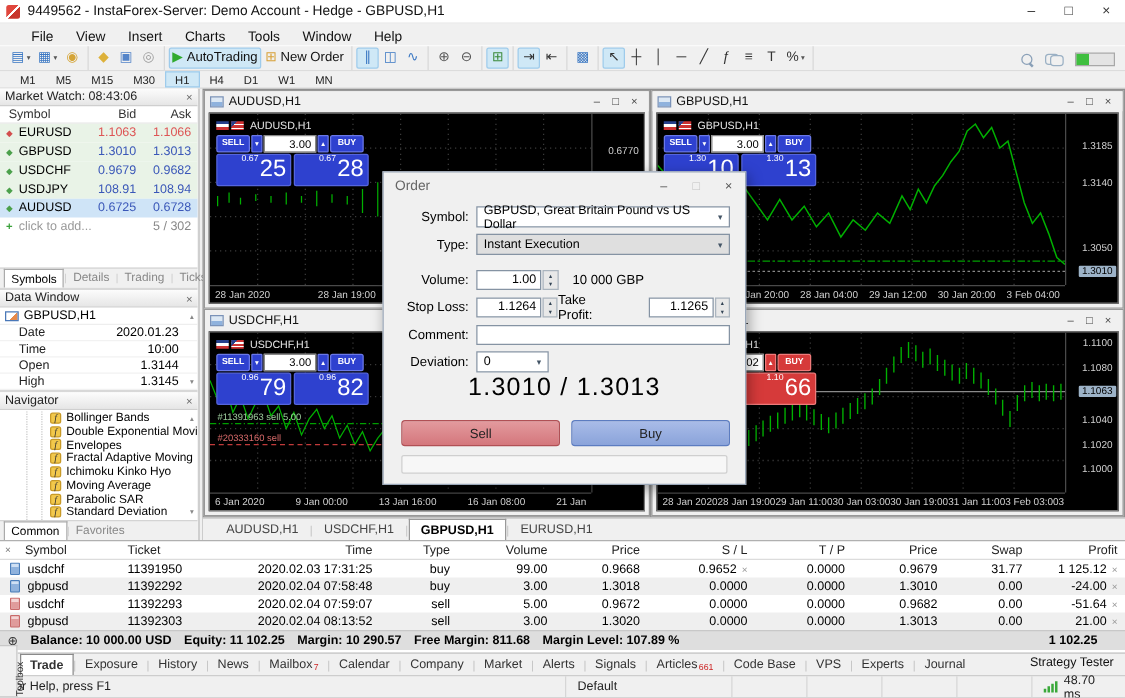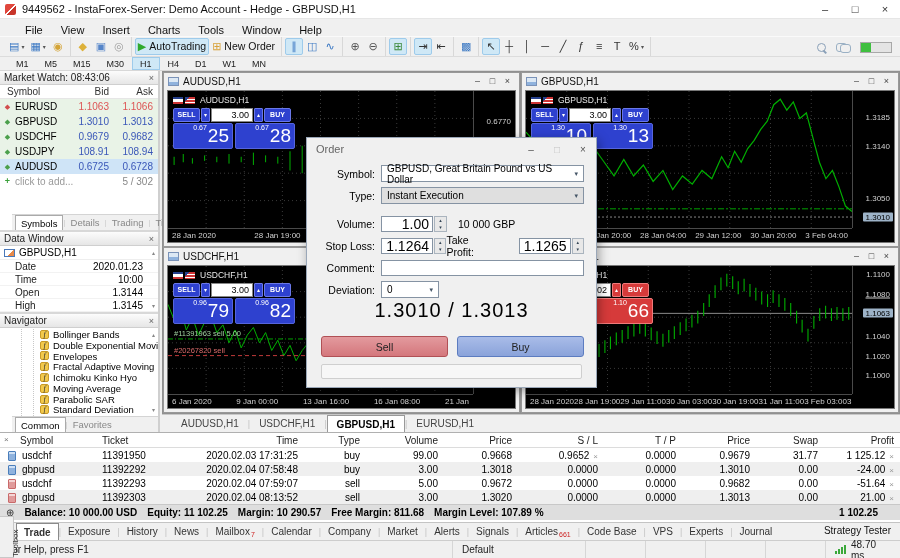--- a/index.html
+++ b/index.html
@@ -48,21 +48,21 @@
   .mwrow.sel{background:#cfe4f7}
   .mw-ic{width:15px;text-align:center;font-size:7px}
   .mw-ic.up{color:#4ba04b}.mw-ic.down{color:#d24d4d}
   .mw-sym{flex:1;color:#000}
   .mw-bid{width:50px;text-align:right;padding-right:3px}
   .mw-ask{width:46px;text-align:right;padding-right:5px}
   .val-blue{color:#3a57b8}.val-red{color:#dd5555}
   .mw-add{display:flex;height:14px;align-items:center;font-size:10px;color:#999}
   .mw-plus{width:15px;text-align:center;color:#3aa13a;font-weight:bold;font-size:9px}
   .mw-count{margin-left:auto;padding-right:5px;color:#888}
-  .ptabs{position:absolute;left:12px;right:0;bottom:0;height:16px;display:flex;align-items:center;background:#f0f0f0;border-top:1px solid #d4d4d4;font-size:9.5px;padding-left:3px}
+  .ptabs{position:absolute;left:0;right:0;bottom:0;height:16px;display:flex;align-items:center;background:#f0f0f0;border-top:1px solid #d4d4d4;font-size:9.5px;padding-left:3px}
   .ptab{padding:0 5px;color:#888;height:15px;display:flex;align-items:center}
   .ptab.act{background:#fff;border:1px solid #aaa;border-bottom:none;color:#000}
   .tsep{color:#ccc;font-size:8px}
   #dw{height:82px}
   .dw-sym{display:flex;align-items:center;height:14px;font-size:10px;padding-left:4px;border-bottom:1px solid #eee;position:relative}
   .dw-ic{width:11px;height:8px;border:1px solid #4a78b8;background:linear-gradient(135deg,#fff 55%,#e88a4a 55%);margin-right:4px}
   .dw-scroll{position:absolute;right:3px;font-size:6px;color:#888}
   .dwrow{display:flex;height:13px;align-items:center;font-size:10px;border-bottom:1px solid #f2f2f2}
   .dwl{padding-left:15px;color:#222}
   .dwv{margin-left:auto;padding-right:15px}
@@ -117,21 +117,21 @@
   .dlg-ctrls{margin-left:auto;display:flex;height:100%}
   .dlg-c{width:26px;display:flex;align-items:center;justify-content:center;font-size:10px;color:#555}
   .dlg-c.dis{color:#c4c4c4}
   .dlg-row{position:absolute;left:4px;right:12px;height:17px;display:flex;align-items:center}
   #r-symbol{top:27px}#r-type{top:49px}#r-volume{top:77px}#r-sl{top:99px}#r-comment{top:121px}#r-deviation{top:143px}
   .dlg-label{width:70px;text-align:right;padding-right:6px;font-size:10.5px;flex:none}
   .combo{flex:1;height:17px;background:#fff;border:1px solid #8593a3;display:flex;align-items:center;padding:0 5px;font-size:10px}
   .combo.grey{background:#dfdfdf}
   .combo .caret{margin-left:auto;font-size:7px;color:#456}
   .dev-combo{flex:none;width:58px}
-  .dlg-input{width:52px;height:16px;border:1px solid #8593a3;font-size:14px;text-align:right;padding:0 3px;font-family:inherit;background:#fff}
+  .dlg-input{width:52px;height:16px;border:1px solid #8593a3;font-size:10px;text-align:right;padding:0 3px;font-family:inherit;background:#fff}
   .spin{width:13px;height:16px;display:flex;flex-direction:column;border:1px solid #aab4be;background:#e8e8e8;margin-left:1px}
   .spin span{flex:1;font-size:5px;display:flex;align-items:center;justify-content:center;color:#345}
   .vol-hint{margin-left:11px;font-size:10.5px}
   .tp-label{margin-left:auto;font-size:10.5px;padding-right:22px}
   .comment-input{flex:1;height:16px;border:1px solid #8593a3;font-size:10px;padding:0 4px;font-family:inherit}
   .quote{position:absolute;left:0;right:0;top:161px;height:30px;text-align:center;font-size:20px;letter-spacing:1px;color:#000}
   .dlg-btn{position:absolute;top:198px;height:21px;border-radius:3px;font-size:10.5px;display:flex;align-items:center;justify-content:center}
   .btn-sell{left:14px;width:127px;background:linear-gradient(#e39a9e,#d4777c);border:1px solid #b05055;color:#222}
   .btn-buy{left:150px;width:127px;background:linear-gradient(#a9bce8,#8aa3da);border:1px solid #5c7cc0;color:#222}
   .dlg-bar{position:absolute;left:14px;right:14px;top:226px;height:15px;background:#f7f7f7;border:1px solid #cfcfcf;border-radius:2px}
@@ -653,21 +653,21 @@
                 <span class="oc-sm">0.96</span>
                 <span class="oc-bg">79</span>
               </span>
           <span class="oc-px">
                 <span class="oc-sm">0.96</span>
                 <span class="oc-bg">82</span>
               </span>
         </div>
       </div>
     <span class="tline-label" style="top: calc(57% - 17.98px); color: rgb(159, 207, 159);">#11391963 sell 5.00</span>
-          <span class="tline-label" style="top: calc(70% - 19.8px); color: rgb(216, 106, 106);">#20267820 sell</span>
+          <span class="tline-label" style="top: calc(70% - 19.8px); color: rgb(216, 106, 106);">#20333160 sell</span>
         </div>
   </div>
       <div class="cwin" id="win-eurusd">
     <div class="cwin-tb">
       <span class="cwin-ic"></span>
       <span class="cwin-label">EURUSD,H1</span>
       <span class="cwin-ctrls">
         <span class="cwin-ctrl">–</span>
         <span class="cwin-ctrl">□</span>
         <span class="cwin-ctrl">×</span>
@@ -684,21 +684,21 @@
             <line x1="87.5" y1="0" x2="87.5" y2="100" stroke="#3a3a3a" stroke-width="1" stroke-dasharray="1 3" vector-effect="non-scaling-stroke"></line>
             <line x1="0" y1="20" x2="100" y2="20" stroke="#3a3a3a" stroke-width="1" stroke-dasharray="1 3" vector-effect="non-scaling-stroke"></line>
             <line x1="0" y1="40" x2="100" y2="40" stroke="#3a3a3a" stroke-width="1" stroke-dasharray="1 3" vector-effect="non-scaling-stroke"></line>
             <line x1="0" y1="60" x2="100" y2="60" stroke="#3a3a3a" stroke-width="1" stroke-dasharray="1 3" vector-effect="non-scaling-stroke"></line>
             <line x1="0" y1="80" x2="100" y2="80" stroke="#3a3a3a" stroke-width="1" stroke-dasharray="1 3" vector-effect="non-scaling-stroke"></line>
             <line x1="0" y1="37" x2="100" y2="37" stroke="#8a8a8a" stroke-width="1" vector-effect="non-scaling-stroke"></line>
             <path d="M1.0,63L1.0,73M2.8,66L2.8,76M4.6,69L4.6,79M6.3,73L6.3,83M8.1,71L8.1,81M9.9,75L9.9,85M11.7,77L11.7,87M13.5,74L13.5,84M15.3,76L15.3,86M17.0,72L17.0,82M18.8,68L18.8,78M20.6,64L20.6,74M22.4,61L22.4,71M24.2,58L24.2,68M25.9,55L25.9,65M27.7,52L27.7,62M29.5,50L29.5,60M31.3,47L31.3,57M33.1,45L33.1,55M34.9,43L34.9,53M36.6,45L36.6,55M38.4,48L38.4,58M40.2,51L40.2,61M42.0,53L42.0,63M43.8,50L43.8,60M45.5,47L45.5,57M47.3,44L47.3,54M49.1,41L49.1,51M50.9,38L50.9,48M52.7,35L52.7,45M54.5,29L54.5,39M56.2,22L56.2,32M58.0,15L58.0,25M59.8,9L59.8,19M61.6,6L61.6,16M63.4,8L63.4,18M65.1,12L65.1,22M66.9,10L66.9,20M68.7,14L68.7,24M70.5,17L70.5,27M72.3,20L72.3,30M74.1,22L74.1,32M75.8,19L75.8,29M77.6,22L77.6,32M79.4,25L79.4,35M81.2,29L81.2,39M83.0,35L83.0,45M84.7,42L84.7,52M86.5,49L86.5,59M88.3,39L88.3,49M90.1,33L90.1,43M91.9,31L91.9,41M93.7,33L93.7,43M95.4,32L95.4,42M97.2,33L97.2,43M99.0,32L99.0,42" stroke="#00b000" stroke-width="1.1" fill="none" vector-effect="non-scaling-stroke"></path>
           </svg>
       <div class="yaxis">
             <span class="ylab" style="top: 6%;">1.1100</span>
-            <span class="ylab" style="top: 22%; text-decoration: underline;">1.1080</span>
+            <span class="ylab" style="top: 22%;">1.1080</span>
             <span class="ylab" style="top: 55%;">1.1040</span>
             <span class="ylab" style="top: 70%; text-align: center;">1.1020</span>
             <span class="ylab" style="top: 85%;">1.1000</span>
             <span class="ytag" style="top: 37%;">1.1063</span>
           </div>
       <div class="xaxis">
             <span class="xlab">28 Jan 2020</span>
             <span class="xlab">28 Jan 19:00</span>
             <span class="xlab">29 Jan 11:00</span>
             <span class="xlab">30 Jan 03:00</span>

